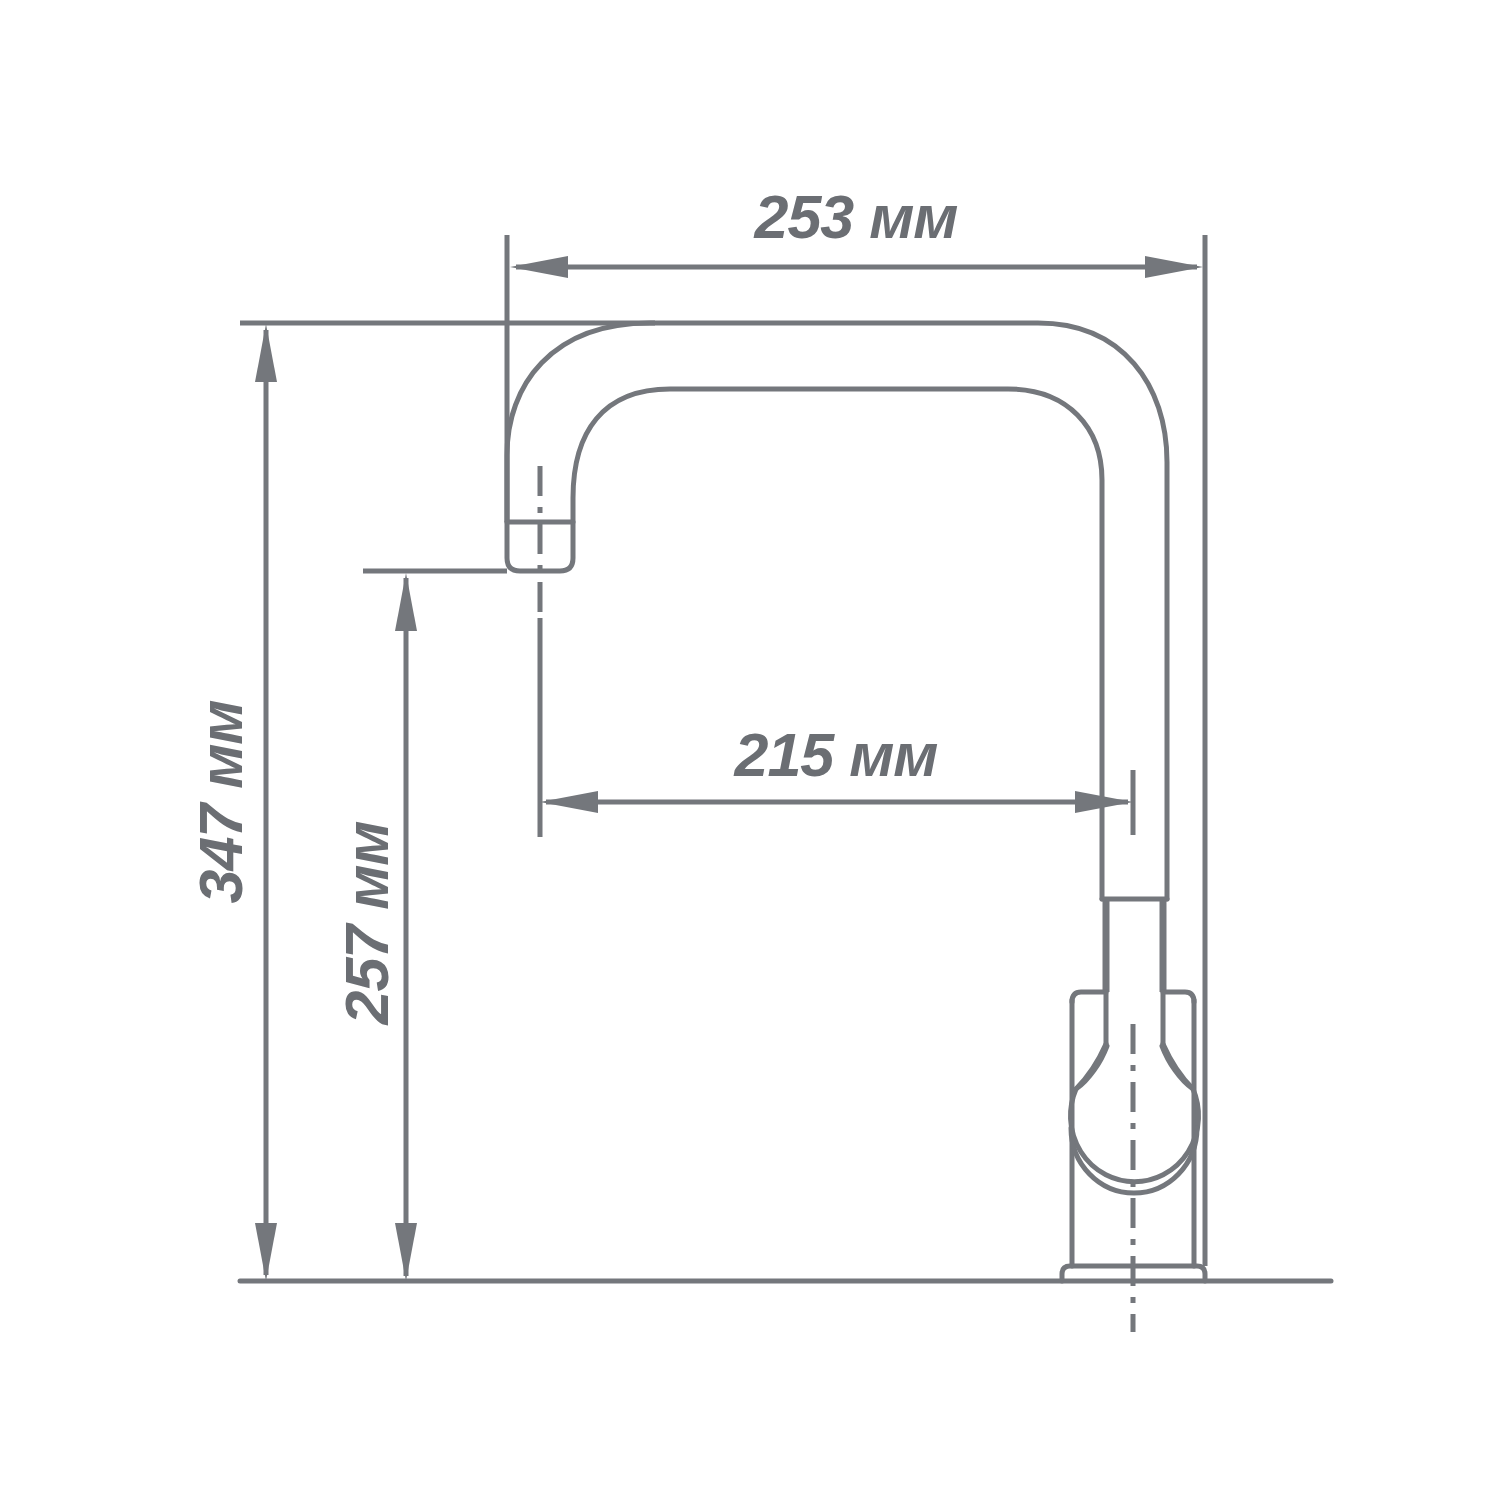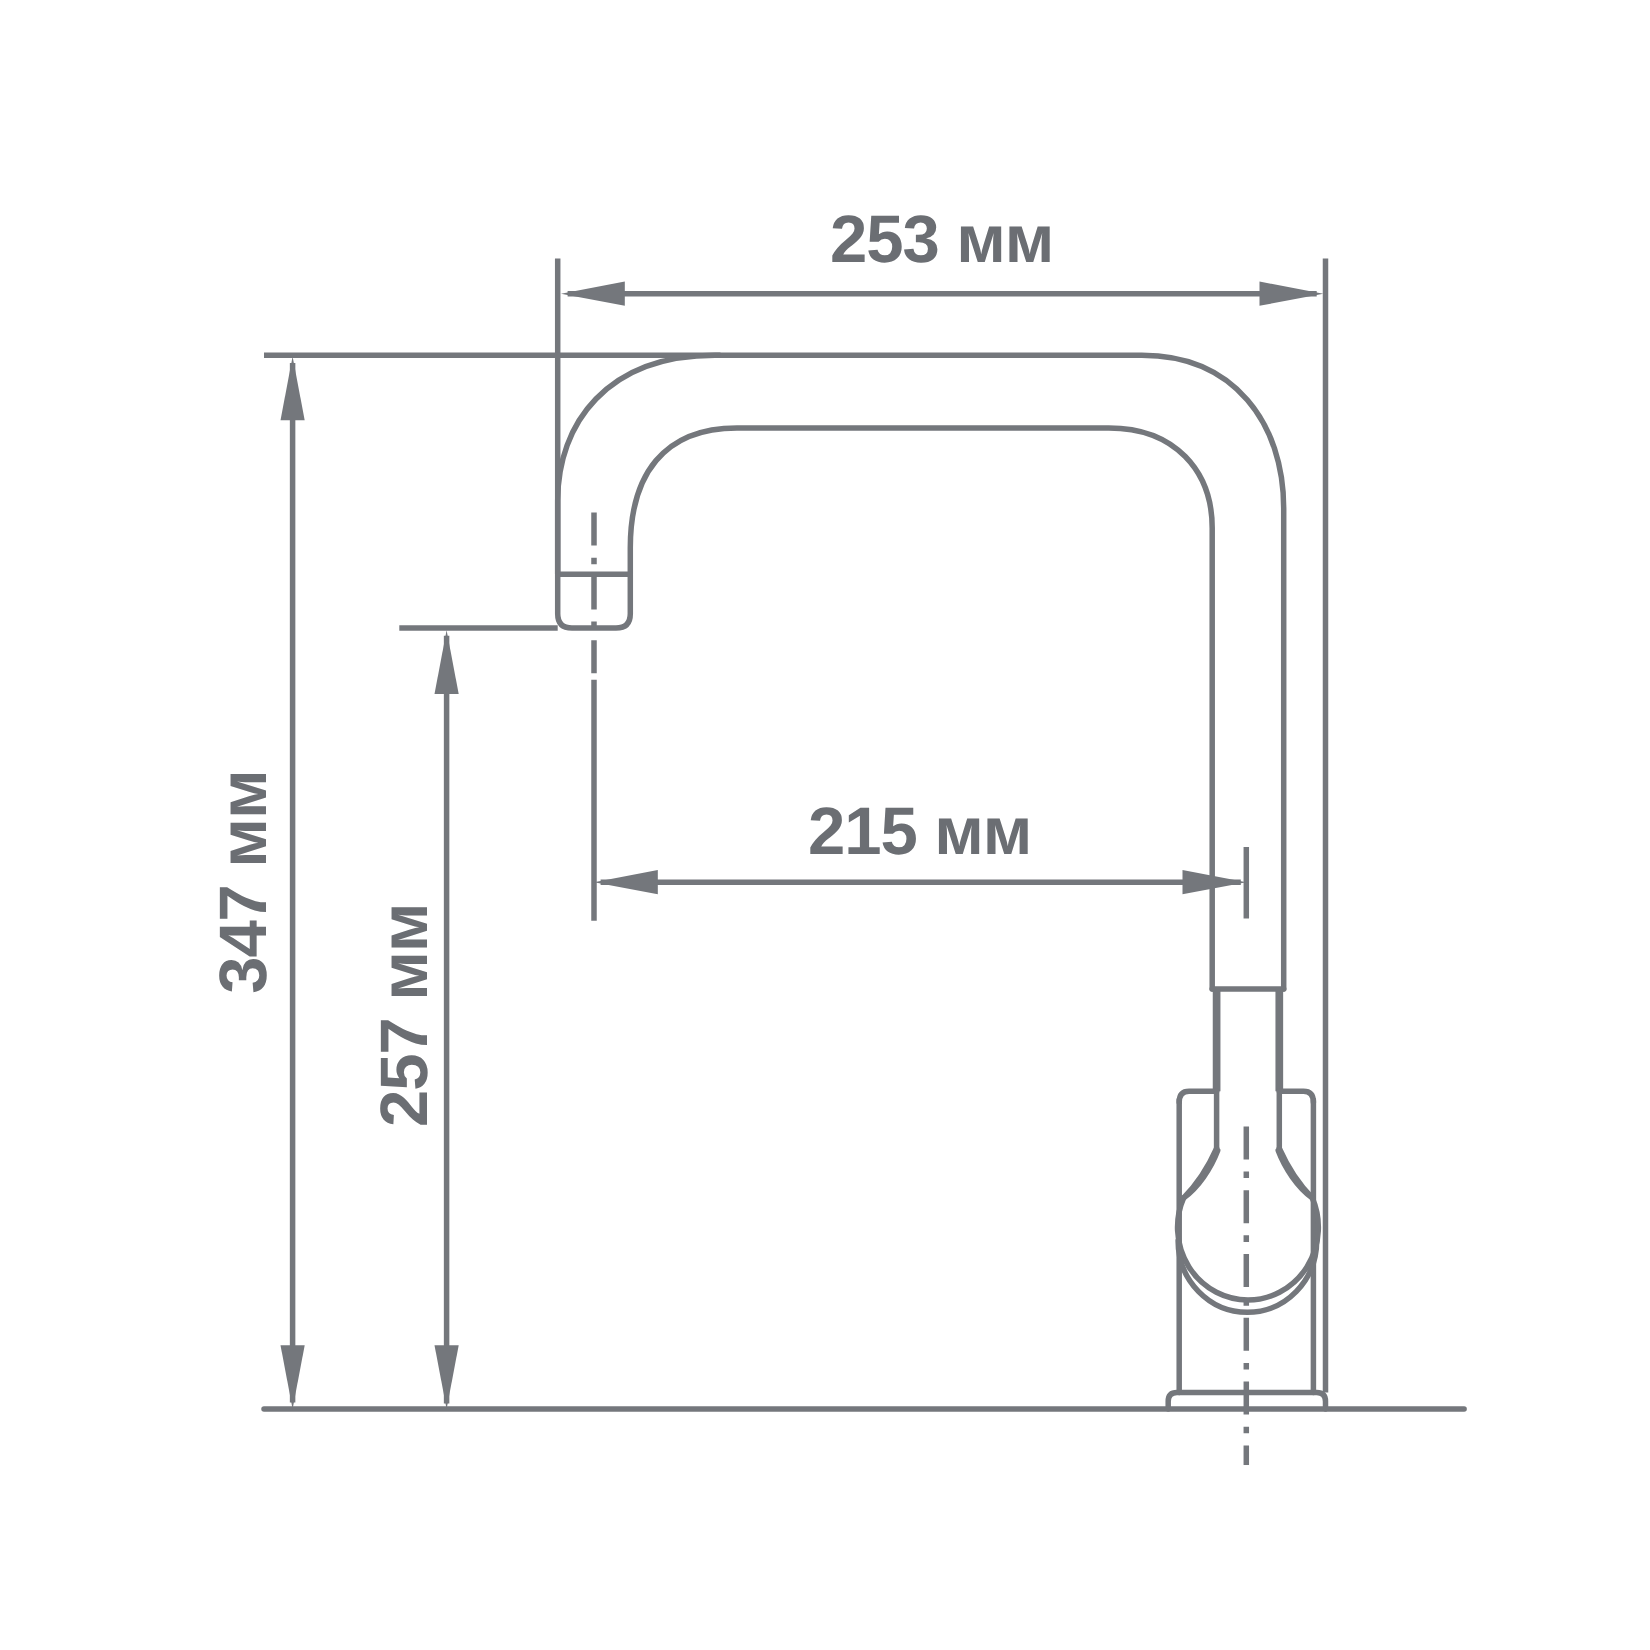--- a/index.html
+++ b/index.html
@@ -6,20 +6,21 @@
     margin: 0;
     padding: 0;
     background: #ffffff;
   }
   .stage {
     position: relative;
     width: 1500px;
     height: 1332px;
     background: #ffffff;
     overflow: hidden;
+    font-style: italic;
   }
   svg { display: block; }
   .outline {
     fill: none;
     stroke: #74777c;
     stroke-width: 5;
     stroke-linecap: round;
     stroke-linejoin: round;
   }
   .outline-thick {

